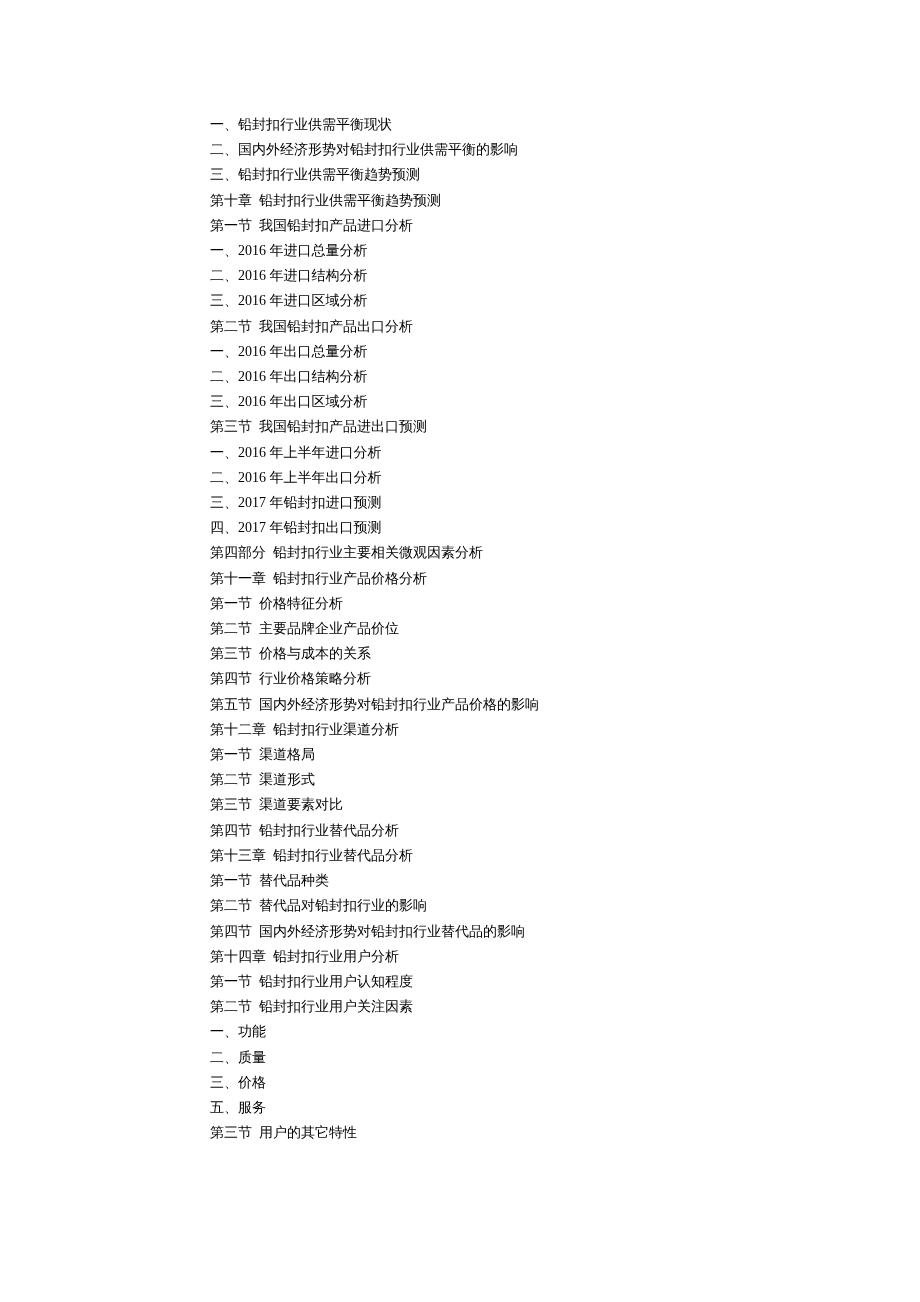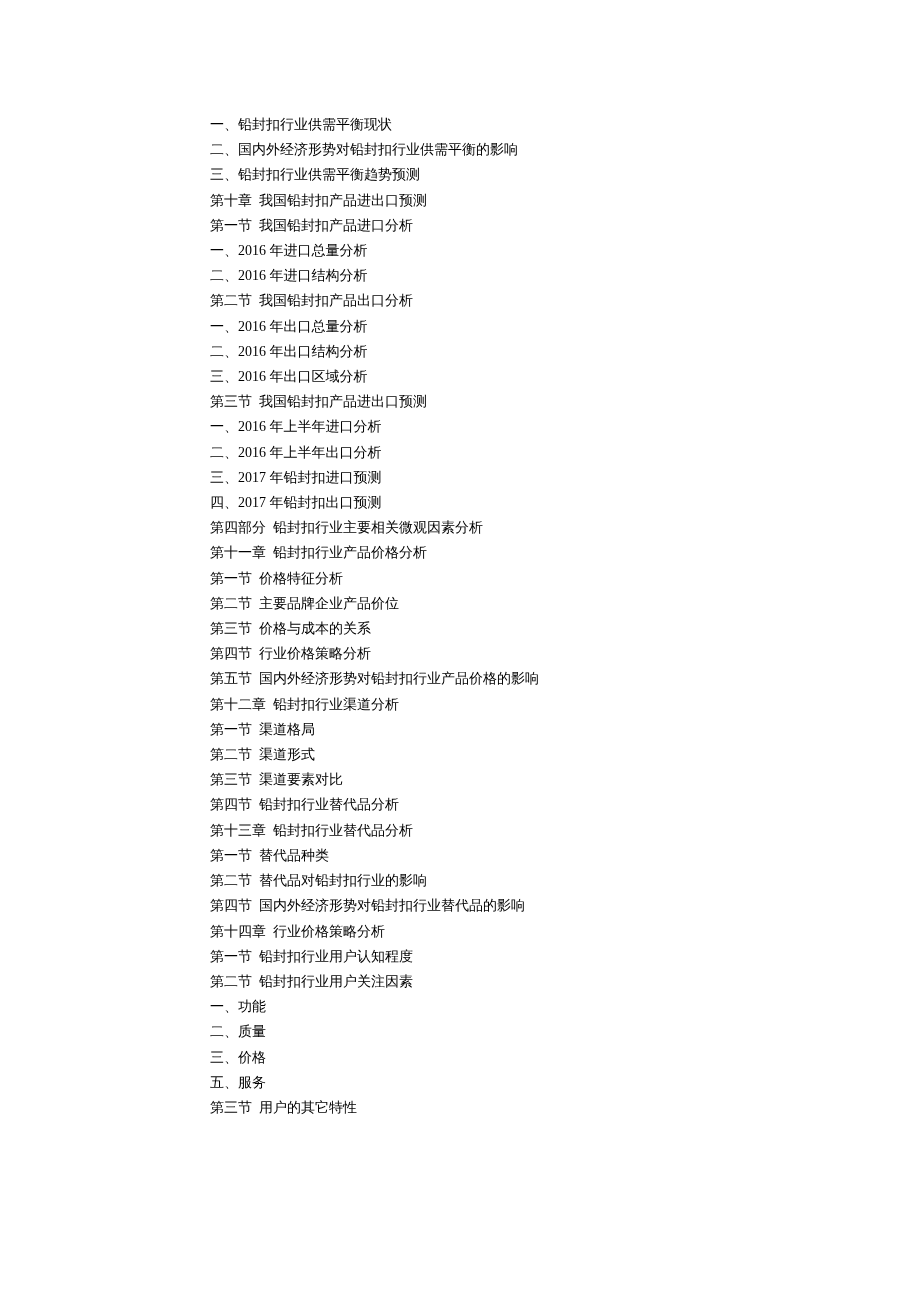--- a/index.html
+++ b/index.html
@@ -22,24 +22,25 @@
     white-space: pre;
   }
 </style>
 </head>
 <body>
 
 <div class="page">
   <div class="line">一、铅封扣行业供需平衡现状</div>
   <div class="line">二、国内外经济形势对铅封扣行业供需平衡的影响</div>
   <div class="line">三、铅封扣行业供需平衡趋势预测</div>
-  <div class="line">第十章  我国铅封扣产品进出口预测</div>
+  <div class="line">第十章  铅封扣行业供需平衡趋势预测</div>
   <div class="line">第一节  我国铅封扣产品进口分析</div>
   <div class="line">一、2016 年进口总量分析</div>
   <div class="line">二、2016 年进口结构分析</div>
+  <div class="line">三、2016 年进口区域分析</div>
   <div class="line">第二节  我国铅封扣产品出口分析</div>
   <div class="line">一、2016 年出口总量分析</div>
   <div class="line">二、2016 年出口结构分析</div>
   <div class="line">三、2016 年出口区域分析</div>
   <div class="line">第三节  我国铅封扣产品进出口预测</div>
   <div class="line">一、2016 年上半年进口分析</div>
   <div class="line">二、2016 年上半年出口分析</div>
   <div class="line">三、2017 年铅封扣进口预测</div>
   <div class="line">四、2017 年铅封扣出口预测</div>
   <div class="line">第四部分  铅封扣行业主要相关微观因素分析</div>
@@ -51,21 +52,21 @@
   <div class="line">第五节  国内外经济形势对铅封扣行业产品价格的影响</div>
   <div class="line">第十二章  铅封扣行业渠道分析</div>
   <div class="line">第一节  渠道格局</div>
   <div class="line">第二节  渠道形式</div>
   <div class="line">第三节  渠道要素对比</div>
   <div class="line">第四节  铅封扣行业替代品分析</div>
   <div class="line">第十三章  铅封扣行业替代品分析</div>
   <div class="line">第一节  替代品种类</div>
   <div class="line">第二节  替代品对铅封扣行业的影响</div>
   <div class="line">第四节  国内外经济形势对铅封扣行业替代品的影响</div>
-  <div class="line">第十四章  行业价格策略分析</div>
+  <div class="line">第十四章  铅封扣行业用户分析</div>
   <div class="line">第一节  铅封扣行业用户认知程度</div>
   <div class="line">第二节  铅封扣行业用户关注因素</div>
   <div class="line">一、功能</div>
   <div class="line">二、质量</div>
   <div class="line">三、价格</div>
   <div class="line">五、服务</div>
   <div class="line">第三节  用户的其它特性</div>
 </div>
 
 </body></html>

